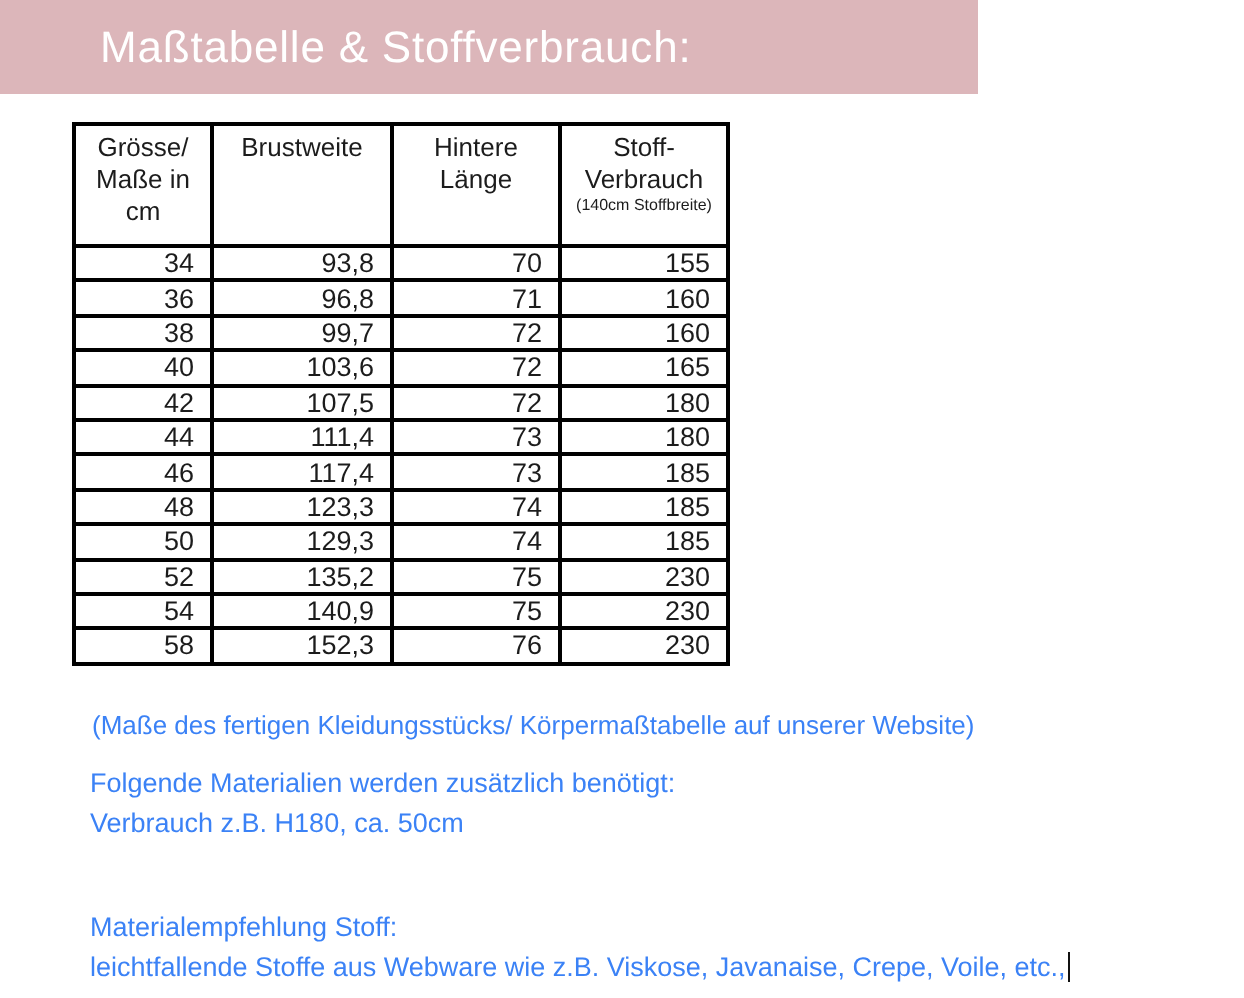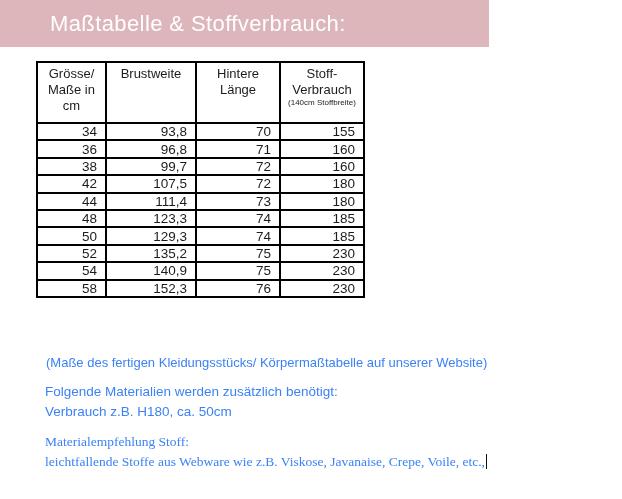--- a/index.html
+++ b/index.html
@@ -83,21 +83,21 @@
   
   .note {
     position: absolute;
     color: #3b82f6;
     font-size: 13.5px;
     line-height: 20px;
     white-space: nowrap;
   }
   .table-caption { left: 46px; top: 353px; font-size: 13px; }
   .materials-note { left: 45px; top: 382px; }
-  .fabric-note { left: 45px; top: 432px; font-family: Liberation Serif, serif; }
+  .fabric-note { left: 45px; top: 454px; }
 
   .text-cursor {
     display: inline-block;
     width: 1.5px;
     height: 15px;
     background: #111111;
     margin-left: 1px;
     vertical-align: -3px;
   }
 </style>
@@ -151,32 +151,44 @@
         <td>71</td>
         <td>160</td>
       </tr>
       <tr>
         <td>38</td>
         <td>99,7</td>
         <td>72</td>
         <td>160</td>
       </tr>
       <tr>
+        <td>40</td>
+        <td>103,6</td>
+        <td>72</td>
+        <td>165</td>
+      </tr>
+      <tr>
         <td>42</td>
         <td>107,5</td>
         <td>72</td>
         <td>180</td>
       </tr>
       <tr>
         <td>44</td>
         <td>111,4</td>
         <td>73</td>
         <td>180</td>
       </tr>
       <tr>
+        <td>46</td>
+        <td>117,4</td>
+        <td>73</td>
+        <td>185</td>
+      </tr>
+      <tr>
         <td>48</td>
         <td>123,3</td>
         <td>74</td>
         <td>185</td>
       </tr>
       <tr>
         <td>50</td>
         <td>129,3</td>
         <td>74</td>
         <td>185</td>

